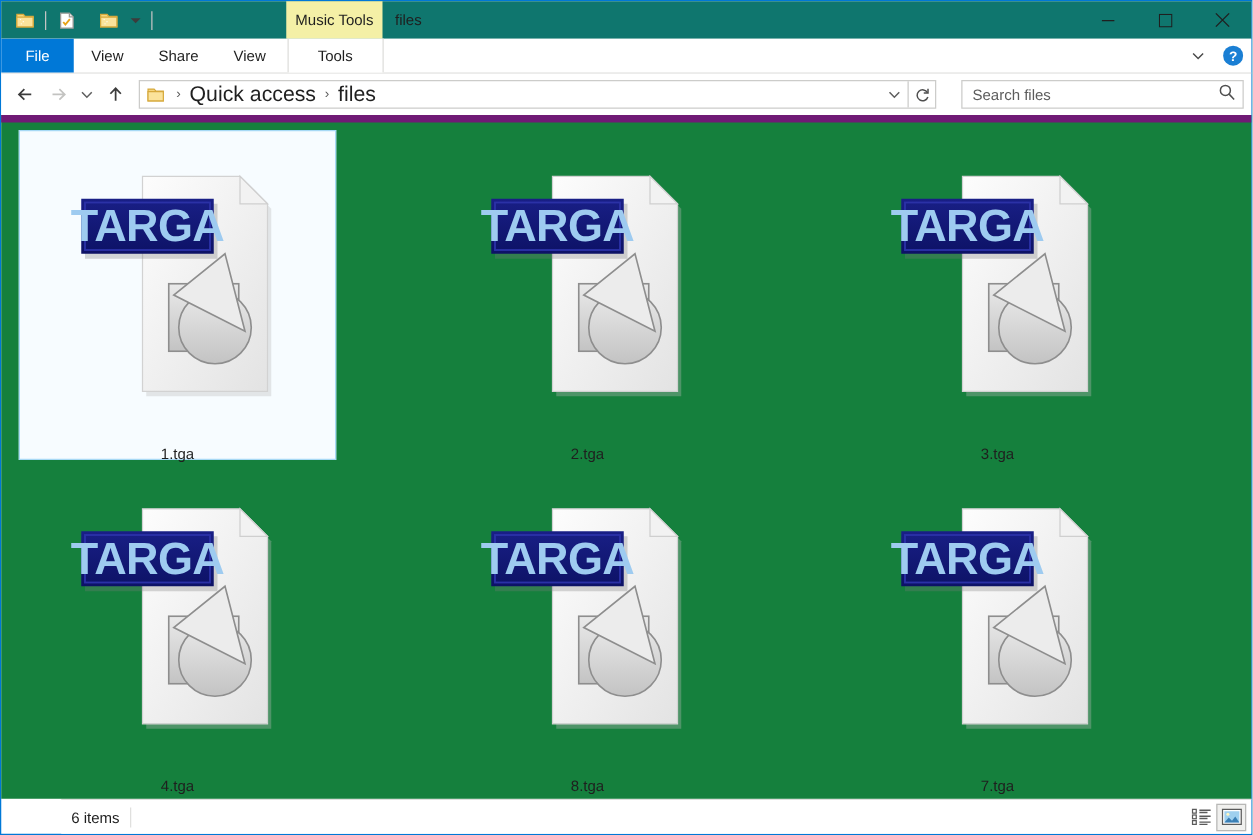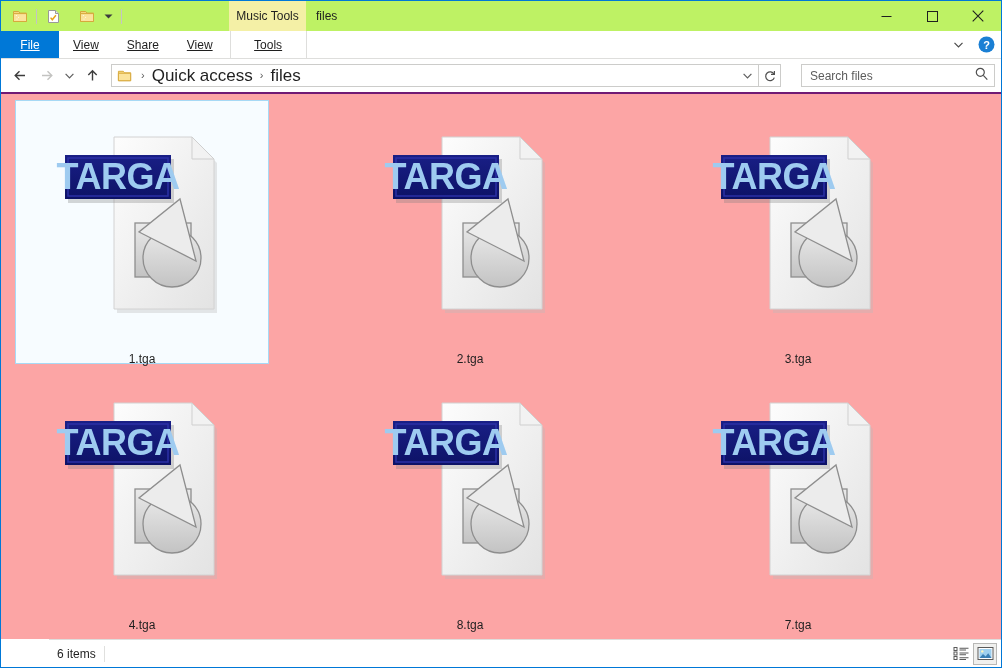--- a/index.html
+++ b/index.html
@@ -19,21 +19,21 @@
     background: #ffffff;
     display: flex;
     flex-direction: column;
   }
 
   
   .titlebar {
     position: relative;
     height: 30px;
     flex: 0 0 30px;
-    background: #bef264;
+    background: #0f766e;
     display: flex;
     align-items: flex-end;
   }
   .qat {
     display: flex;
     align-items: center;
     height: 30px;
     padding-left: 7px;
     gap: 0px;
   }
@@ -91,21 +91,20 @@
     align-items: stretch;
     border-bottom: 1px solid #dededc;
   }
   .tab {
     display: flex; align-items: center; justify-content: center;
     font-size: 12px;
     color: #1f1f1f;
     padding: 0 14px;
     height: 27px;
     box-sizing: border-box;
-    text-decoration: underline;
   }
   .tab.file {
     background: #0078d7;
     color: #ffffff;
     min-width: 58px;
   }
   .tab.play {
     min-width: 77px;
     border-left: 1px solid #dededc;
     border-right: 1px solid #dededc;
@@ -163,43 +162,43 @@
     padding: 0 4px;
     line-height: 1;
   }
   .crumb-spacer { flex: 1 1 auto; }
   .crumb-btn {
     width: 21px; height: 21px;
     display: flex; align-items: center; justify-content: center;
   }
   .crumb-divider { width:1px; height: 21px; background:#ccccca; }
   .searchbox {
-    width: 194px;
+    width: 226px;
     height: 23px;
     margin-left: 20px;
     border: 1px solid #ccccca;
     background: #ffffff;
     display: flex;
     align-items: center;
     box-sizing: border-box;
     padding: 0 5px;
   }
   .search-text {
     flex: 1 1 auto;
     font-size: 12px;
     color: #5c5c5c;
     padding-left: 3px;
   }
 
   
   .content {
     flex: 1 1 auto;
     position: relative;
-    background: #fca5a5;
-    border-top: 2px solid #701a75;
+    background: #15803d;
+    border-top: 6px solid #701a75;
     overflow: hidden;
   }
   .grid {
     position: absolute;
     left: 14px; top: 6px;
     right: 0; bottom: 0;
   }
   .tile {
     position: absolute;
     width: 254px;

